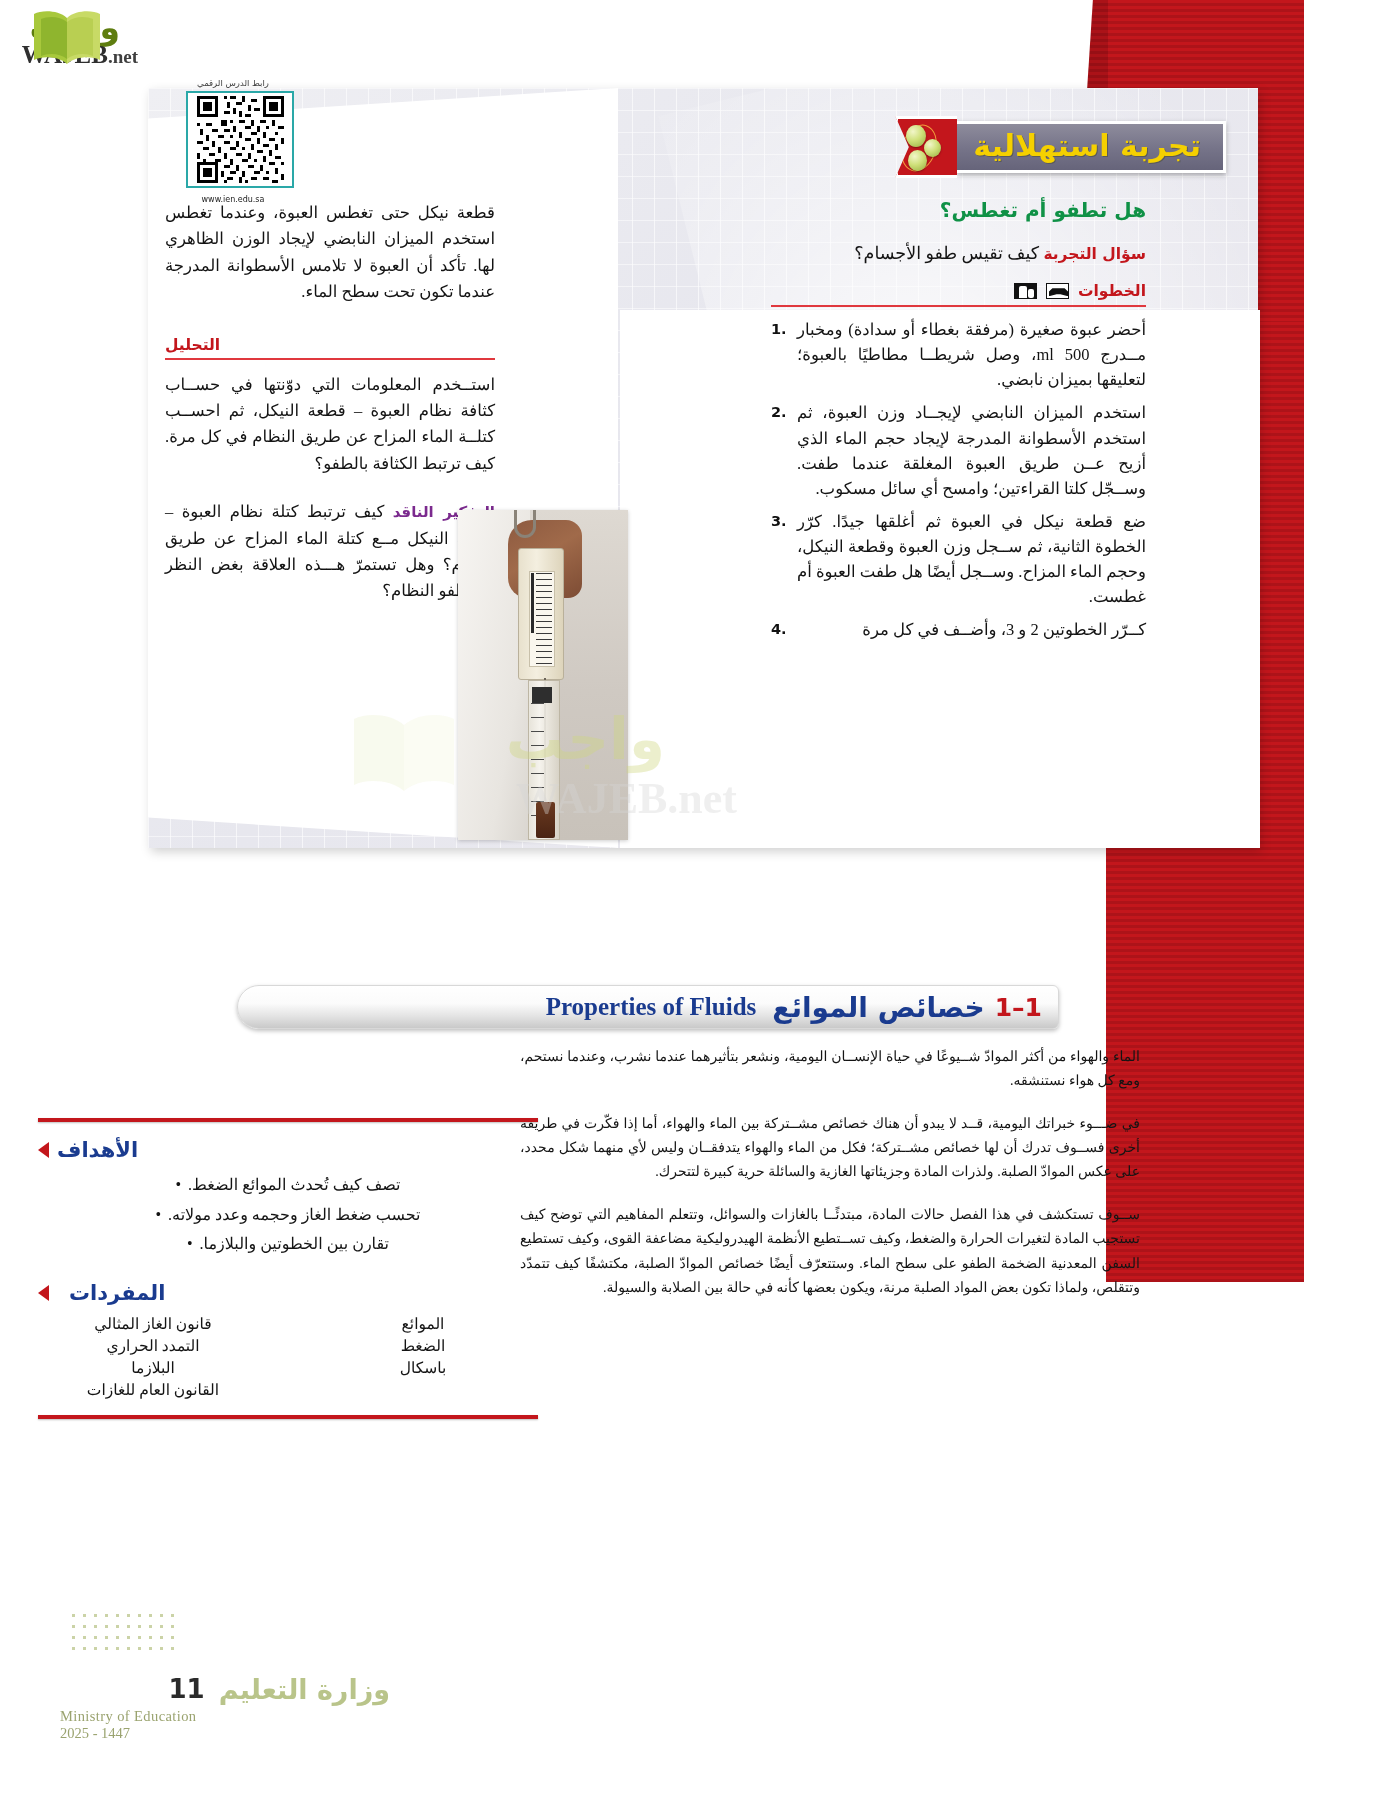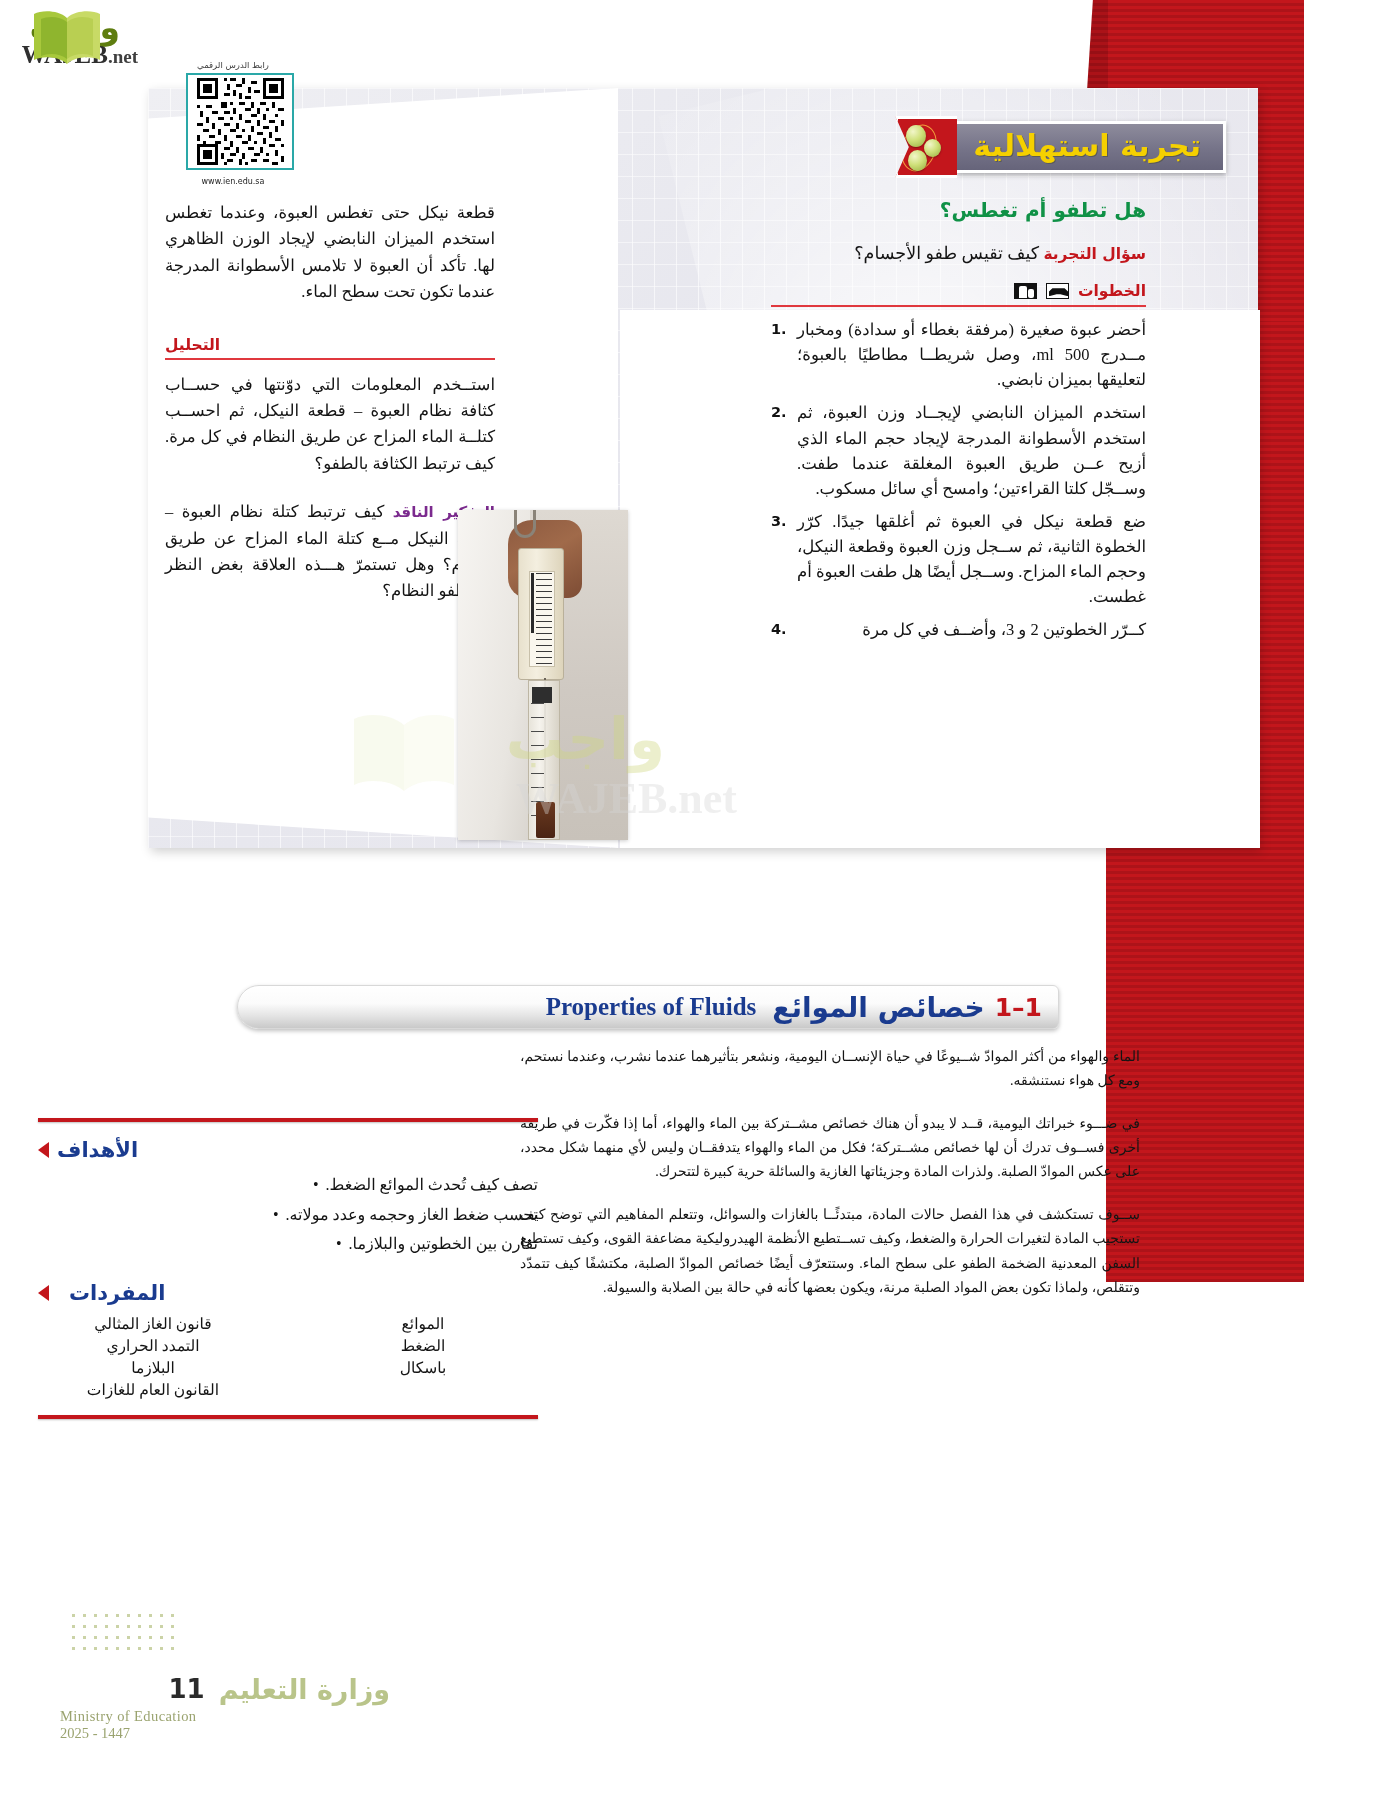--- a/index.html
+++ b/index.html
@@ -74,21 +74,21 @@
     background:#ffffff;
     clip-path: polygon(0 4%, 100% 0, 100% 100%, 0 96%);
     box-shadow: 2px 2px 8px rgba(0,0,0,.10);
   }
   .white-wedge-right {
     position:absolute; left:620px; top:310px; width:640px; height:538px;
     background:#ffffff;
   }
 
   
-  .qr-box { position:absolute; left:172px; top:60px; width:122px; height:135px; z-index:9; }
+  .qr-box { position:absolute; left:172px; top:78px; width:122px; height:135px; z-index:9; }
   .qr-title {
     font-family:"DejaVu Sans", sans-serif; font-size:8.5px; color:#3b3b3b;
     text-align:center; letter-spacing:.2px; margin-bottom:3px; direction:rtl;
   }
   .qr-img { width:108px; height:97px; margin:0 auto; border:2px solid #2aa8a8; background:#fff; padding:3px;}
   .qr-url { font-family:"DejaVu Sans",sans-serif; font-size:8px; color:#222; text-align:center; margin-top:3px; direction:ltr;}
 
   
   .lab-badge { position:absolute; right:170px; top:116px; z-index:14; display:flex; align-items:center;}
   .badge-plate {
@@ -219,21 +219,21 @@
   .body-col p { font-size:14px; line-height:1.72; color:#141414; text-align:justify; margin-bottom:19px;}
 
   
   .obj-box { position:absolute; left:38px; top:1118px; width:500px; z-index:18; direction:rtl;}
   .obj-rule-top { height:4px; background:#c3161c; box-shadow:0 1px 2px rgba(0,0,0,.25); margin-bottom:16px;}
   .obj-head { display:flex; align-items:center; justify-content:flex-end; gap:8px; margin-bottom:8px;}
   .obj-head .t { font-family:"DejaVu Sans",sans-serif; font-size:21px; font-weight:bold; color:#1a3b8f;}
   .tri-red { width:0;height:0; border-top:8px solid transparent; border-bottom:8px solid transparent;
      border-right:11px solid #c3161c;}
   ul.obj { list-style:none; text-align:left; direction:rtl; padding-left:0;}
-  ul.obj li { font-size:16px; line-height:1.85; color:#141414; text-align:right;}
+  ul.obj li { font-size:16px; line-height:1.85; color:#141414; text-align:center;}
   ul.obj li::after{ content:'•'; margin-right:7px; }
   .voc-head { display:flex; align-items:center; justify-content:flex-end; gap:20px; margin:22px 0 10px;}
   .voc-head .t { font-family:"DejaVu Sans",sans-serif; font-size:21px; font-weight:bold; color:#1a3b8f;}
   .voc-grid { display:grid; grid-template-columns: 1fr 1fr; gap:4px 40px; direction:rtl; text-align:center;}
   .voc-grid span { font-size:15.5px; color:#141414; }
   .obj-rule-bot { height:4px; background:#c3161c; box-shadow:0 1px 2px rgba(0,0,0,.25); margin-top:16px;}
 
   
   .footer { position:absolute; left:60px; bottom:58px; width:330px; z-index:18; direction:rtl;}
   .dots { position:absolute; left:8px; top:-62px; width:108px; height:48px;

